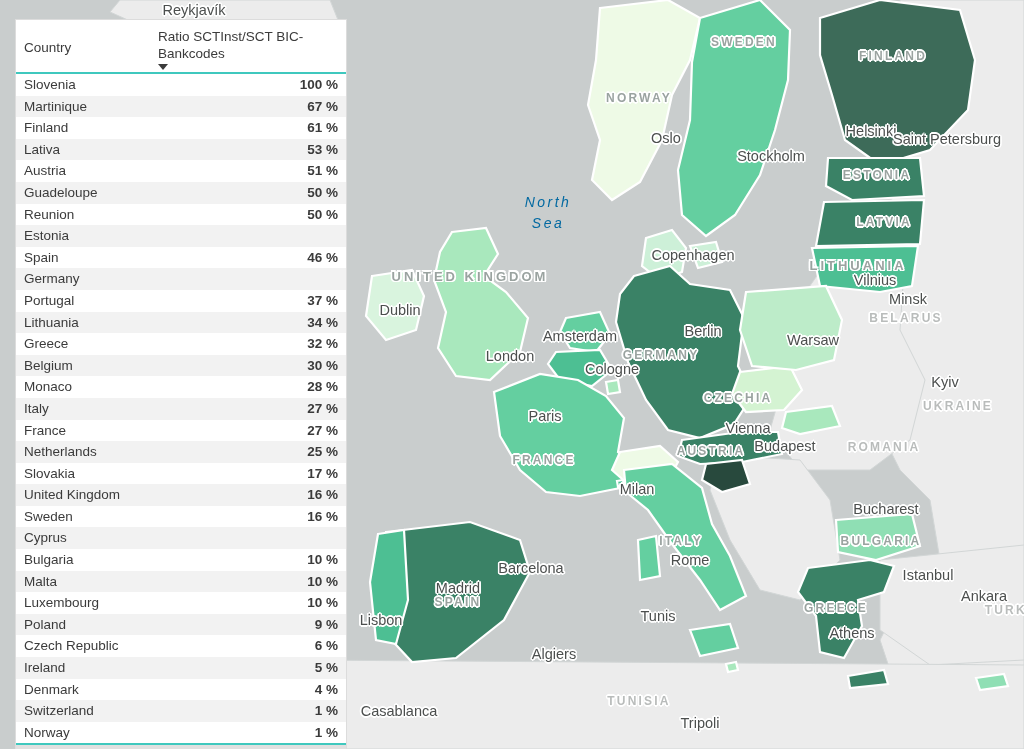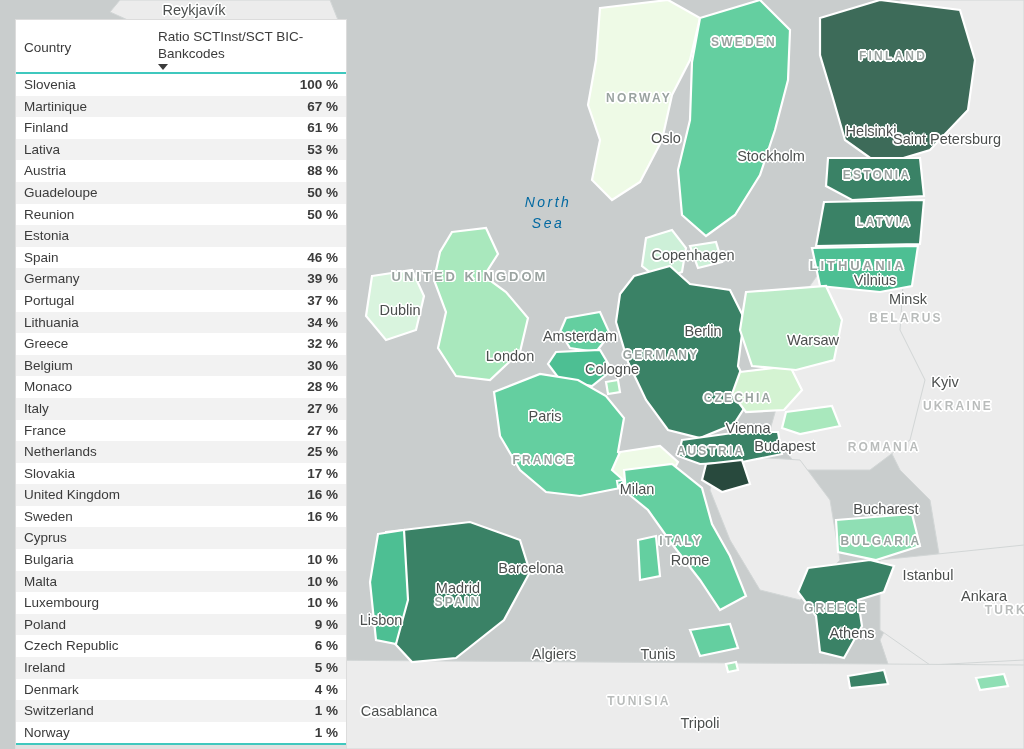--- a/index.html
+++ b/index.html
@@ -202,21 +202,21 @@
         <div class="lbl lbl-city" style="left: 637px; top: 489px;">Milan</div>
         <div class="lbl lbl-city" style="left: 886px; top: 509px;">Bucharest</div>
         <div class="lbl lbl-city" style="left: 690px; top: 560px;">Rome</div>
         <div class="lbl lbl-city" style="left: 531px; top: 568px;">Barcelona</div>
         <div class="lbl lbl-city" style="left: 928px; top: 575px;">Istanbul</div>
         <div class="lbl lbl-city" style="left: 984px; top: 596px;">Ankara</div>
         <div class="lbl lbl-city" style="left: 458px; top: 588px;">Madrid</div>
         <div class="lbl lbl-city" style="left: 852px; top: 633px;">Athens</div>
         <div class="lbl lbl-city" style="left: 381px; top: 620px;">Lisbon</div>
         <div class="lbl lbl-city" style="left: 554px; top: 654px;">Algiers</div>
-        <div class="lbl lbl-city" style="left: 658px; top: 654px;">Tunis</div>
+        <div class="lbl lbl-city" style="left: 658px; top: 616px;">Tunis</div>
         <div class="lbl lbl-city" style="left: 399px; top: 711px;">Casablanca</div>
         <div class="lbl lbl-city" style="left: 700px; top: 723px;">Tripoli</div>
       </div>
     <div id="sea-label-layer">
         <div class="lbl lbl-sea" style="left: 548px; top: 213px;">North<br>Sea</div>
       </div>
   </div>
 
   <div id="table-panel">
 
@@ -242,40 +242,39 @@
         <div class="row">
           <div class="cell cell-country">Finland</div>
           <div class="cell cell-value">61 %</div>
         </div>
         <div class="row alt">
           <div class="cell cell-country">Lativa</div>
           <div class="cell cell-value">53 %</div>
         </div>
         <div class="row">
           <div class="cell cell-country">Austria</div>
-          <div class="cell cell-value">88 %</div>
+          <div class="cell cell-value">51 %</div>
         </div>
         <div class="row alt">
           <div class="cell cell-country">Guadeloupe</div>
           <div class="cell cell-value">50 %</div>
         </div>
         <div class="row">
           <div class="cell cell-country">Reunion</div>
           <div class="cell cell-value">50 %</div>
         </div>
         <div class="row alt">
           <div class="cell cell-country">Estonia</div>
         </div>
         <div class="row">
           <div class="cell cell-country">Spain</div>
           <div class="cell cell-value">46 %</div>
         </div>
         <div class="row alt">
           <div class="cell cell-country">Germany</div>
-          <div class="cell cell-value">39 %</div>
         </div>
         <div class="row">
           <div class="cell cell-country">Portugal</div>
           <div class="cell cell-value">37 %</div>
         </div>
         <div class="row alt">
           <div class="cell cell-country">Lithuania</div>
           <div class="cell cell-value">34 %</div>
         </div>
         <div class="row">

